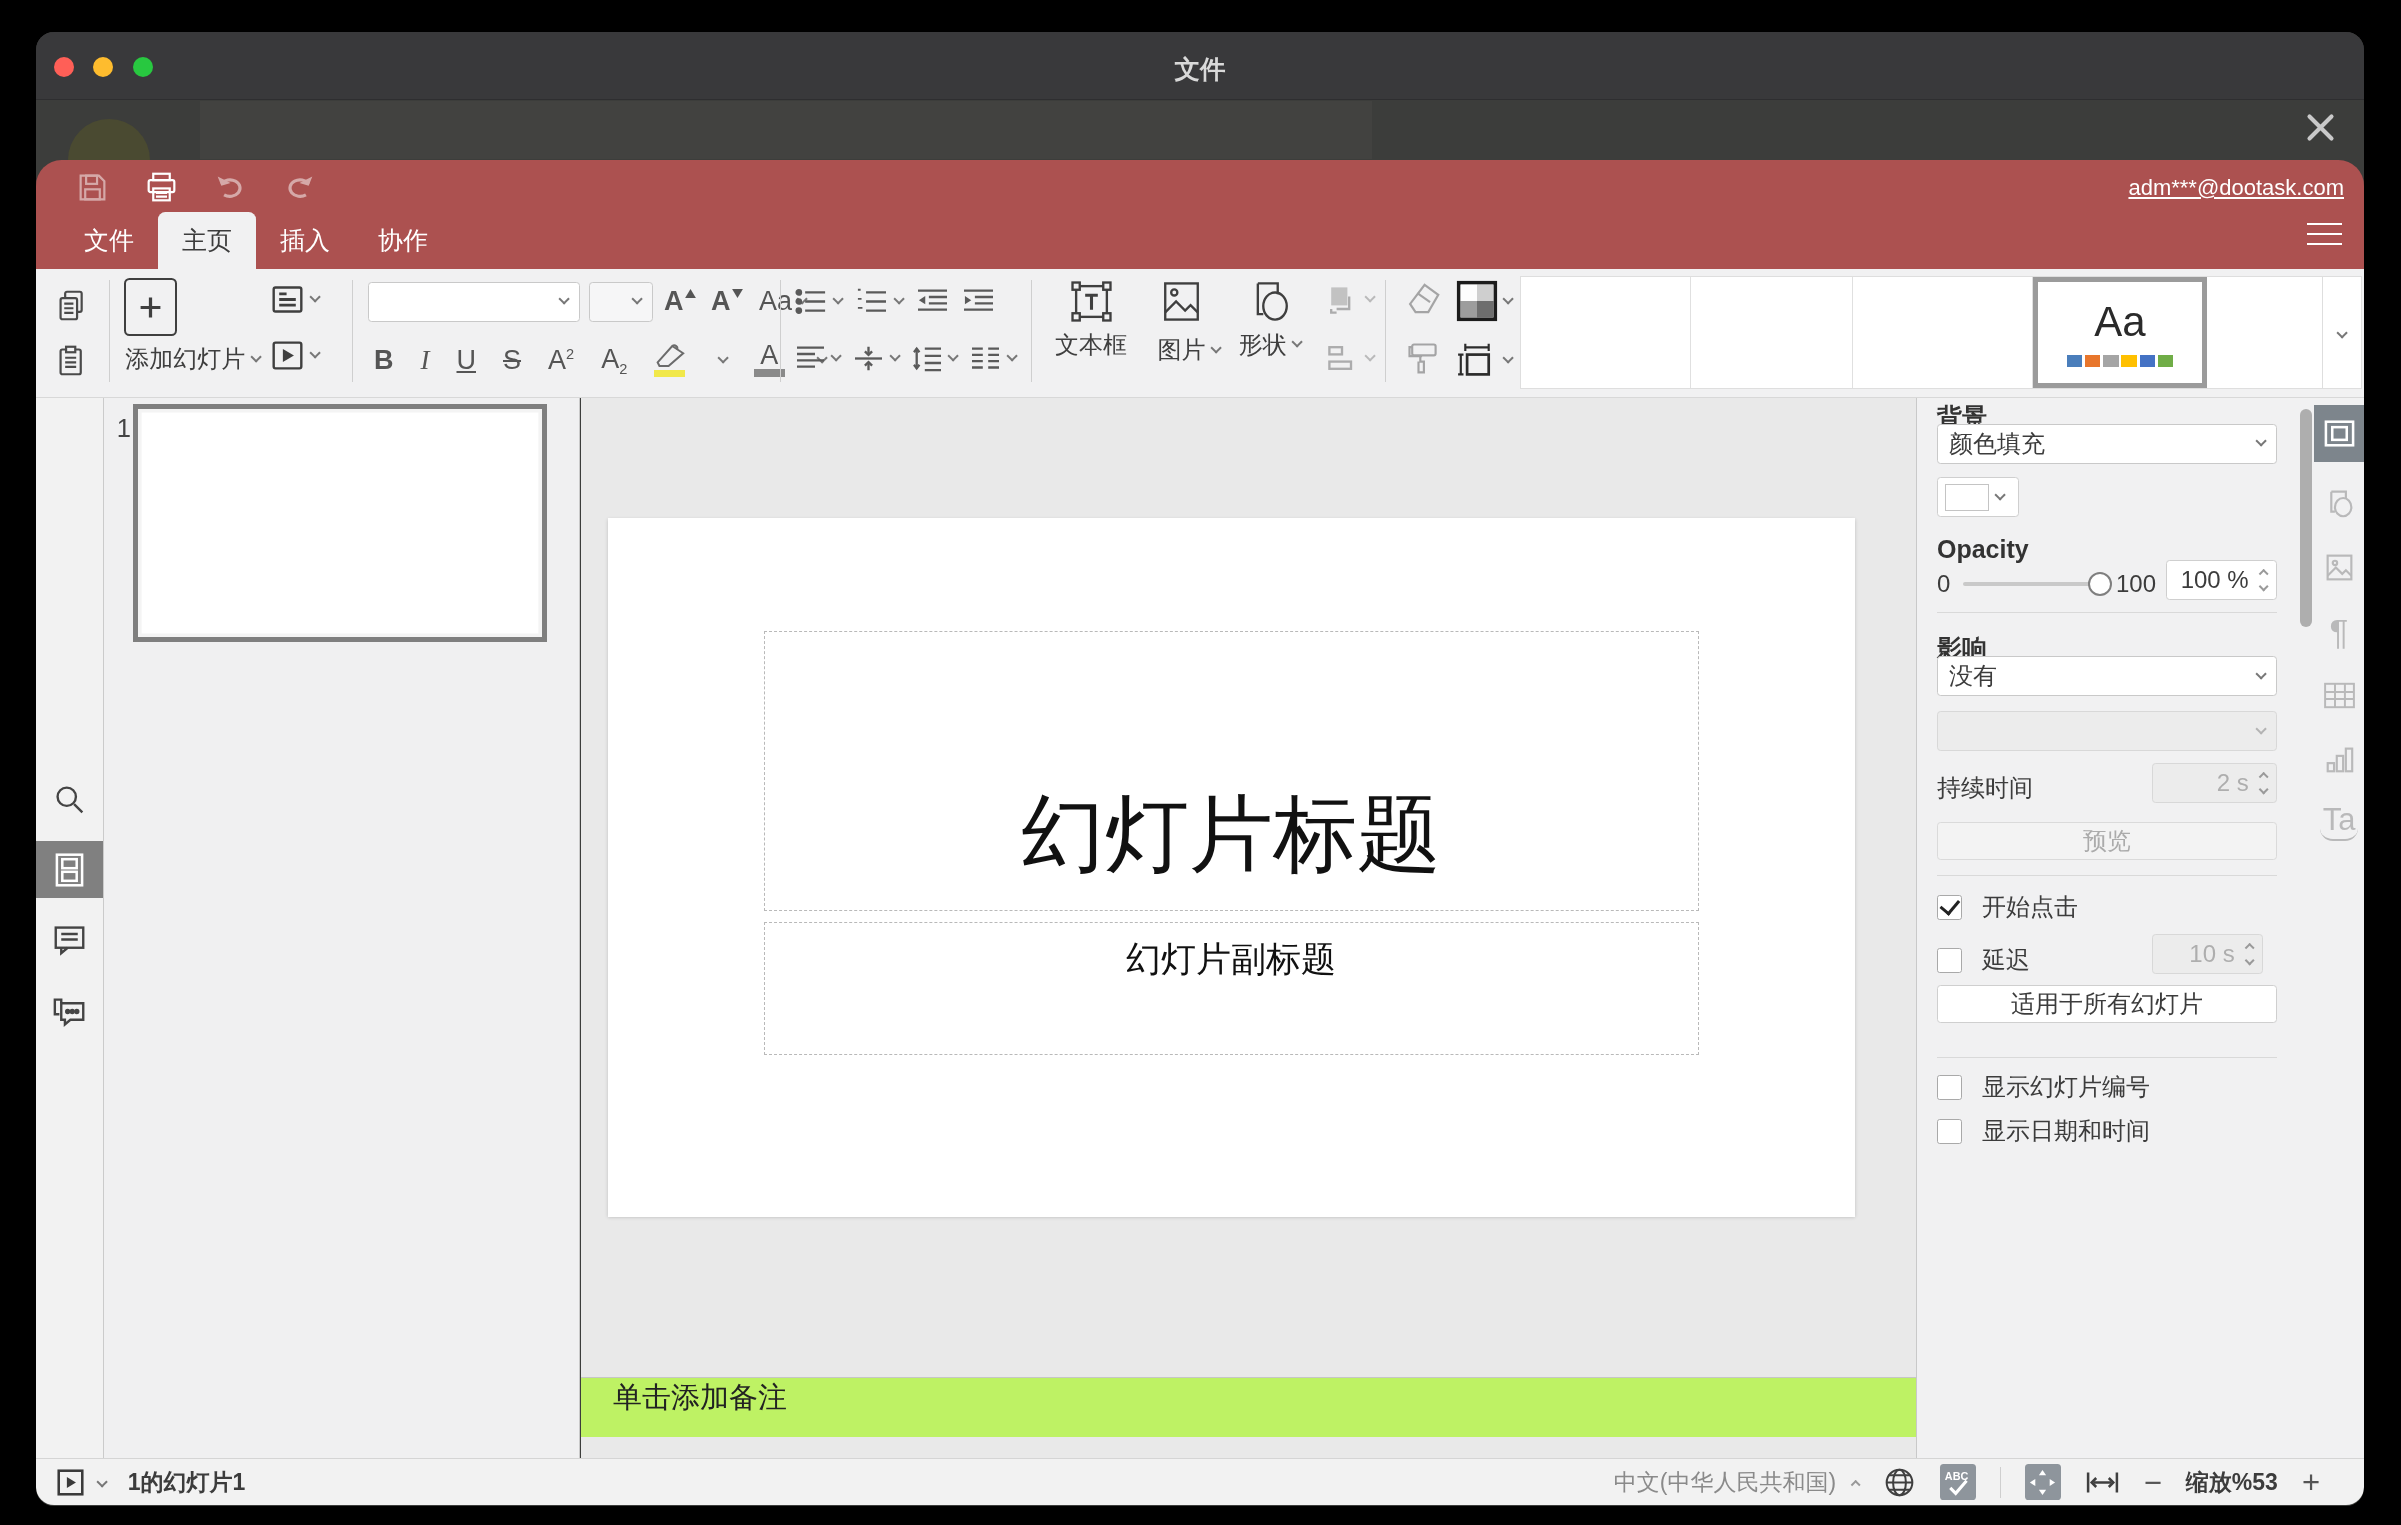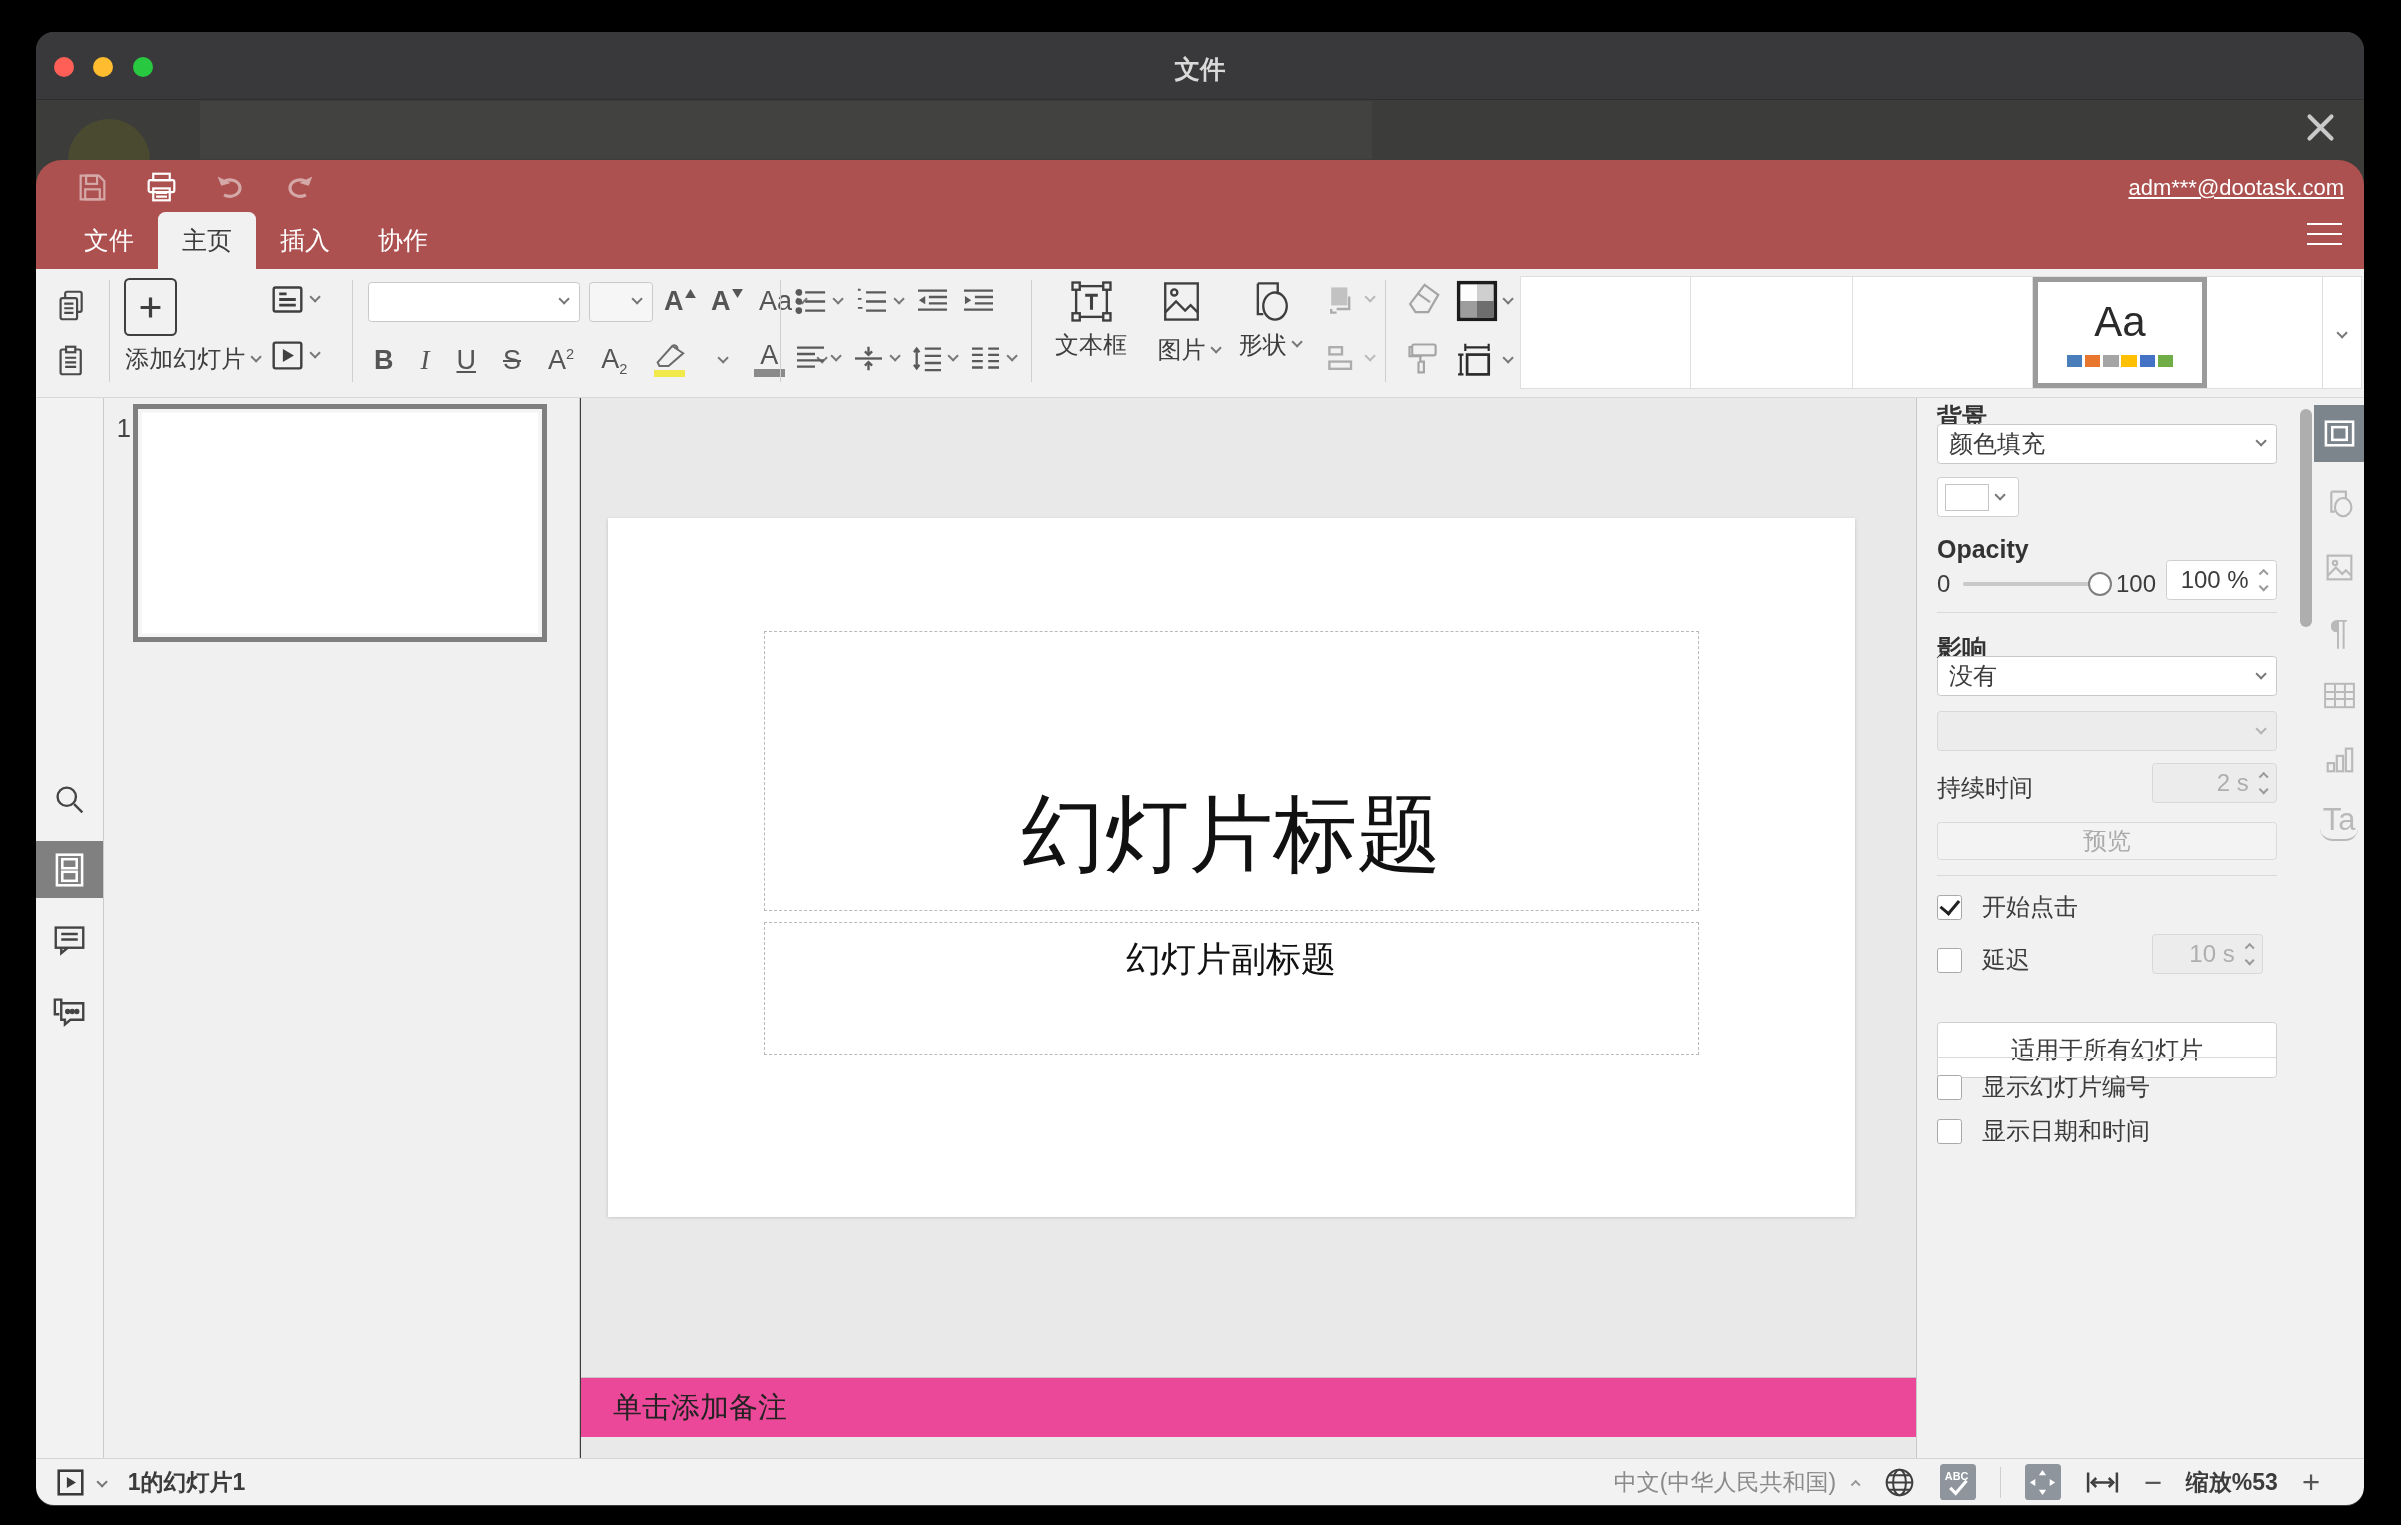--- a/index.html
+++ b/index.html
@@ -65,22 +65,22 @@
            box-shadow:inset 0 0 0 3.6px #f4f4f4; cursor:pointer; }
 
   #canvas { position:absolute; left:545px; top:0; width:1335px; height:100%; background:#e9e9e9; }
   #slide { position:absolute; left:26.5px; top:120px; width:1247px; height:699px; background:#fff;
            box-shadow:0 0.9px 3.6px rgba(0,0,0,.18); }
   .ph-box { position:absolute; left:156px; width:935px; border:1.8px dashed #b9b9b9; display:flex; justify-content:center; }
   #ph-title { top:113px; height:280px; align-items:flex-end; }
   #slide-title { font-size:84px; font-weight:500; color:#111; padding-bottom:18px; white-space:nowrap; }
   #ph-subtitle { top:404px; height:133px; align-items:flex-start; }
   #slide-subtitle { font-size:35px; color:#111; padding-top:12.8px; white-space:nowrap; }
-  #notes { position:absolute; left:0; top:979px; width:100%; height:60px; background:#ec4899; border-top:0.9px solid #c6c6c6;
-           display:flex; align-items:center; }
+  #notes { position:absolute; left:0; top:979px; width:100%; height:60px; background:#bef264; border-top:0.9px solid #c6c6c6;
+           display:flex; }
   #notes-text { margin-left:32px; font-size:29px; color:#222; }
 
   
   #inspector { position:absolute; left:1880px; top:0; width:399px; height:100%; background:#f1f1f2;
                border-left:0.9px solid #c9c9c9; font-size:24px; color:#3c3c3c; }
   .insp-label { font-weight:700; font-size:25px; color:#333; }
   .insp-div { position:absolute; left:20px; width:340px; height:0.9px; background:#d9d9d9; }
   .spin { background:#fff; border:0.9px solid #cfcfcf; border-radius:3.6px; display:flex; align-items:center;
           justify-content:flex-end; padding:0 9px; font-size:24px; }
   .spin.disabled { background:#ececec; color:#aeaeae; border-color:#d8d8d8; }
@@ -543,21 +543,21 @@
         <span class="cb"></span>
         <span class="cb-label">延迟</span>
       </div>
       <div class="abs spin disabled" style="left:235px;top:536px;width:111px;height:40px">
         <span>10 s</span>
         <span class="spin-arrows">
             <span class="chv up"></span>
             <span class="chv"></span>
           </span>
       </div>
-      <div class="abs btn" style="left:20px;top:624px;width:340px;height:56px">
+      <div class="abs btn" style="left:20px;top:587px;width:340px;height:38px">
         <span>适用于所有幻灯片</span>
       </div>
       <div class="insp-div" style="top:659px"></div>
 
       <div class="abs row" style="left:20px;top:673px">
         <span class="cb"></span>
         <span class="cb-label">显示幻灯片编号</span>
       </div>
       <div class="abs row" style="left:20px;top:717px">
         <span class="cb"></span>

